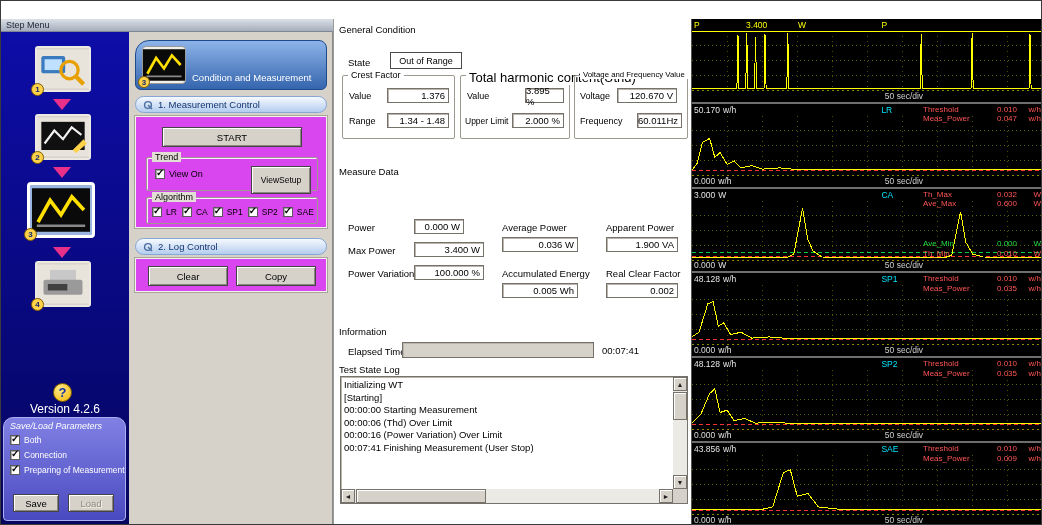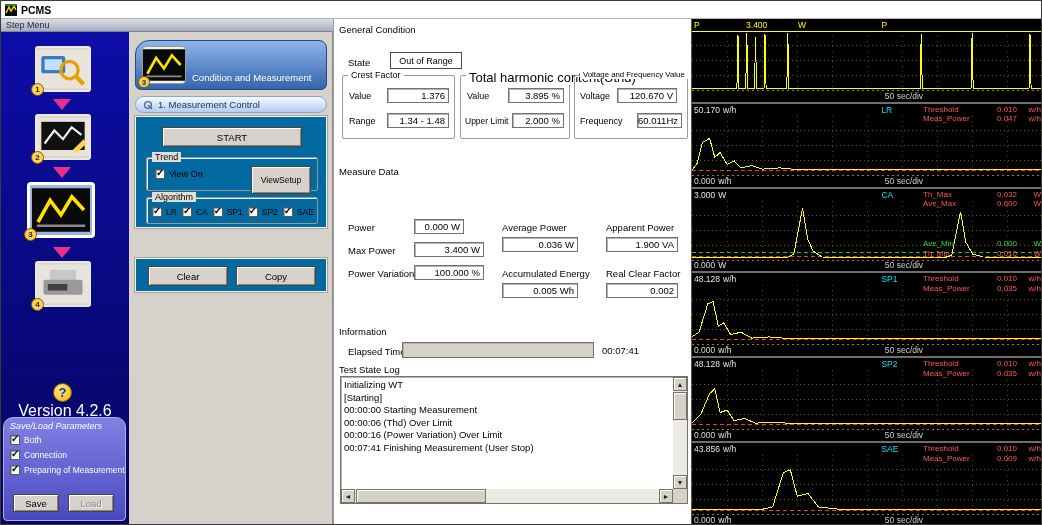--- a/index.html
+++ b/index.html
@@ -15,21 +15,21 @@
   .stepmenu{position:absolute;left:0;top:18px;width:332px;height:13px;background:linear-gradient(#dbe0e7,#a6aebc);border-bottom:1px solid #7e8594;font-size:9px;line-height:12px;padding-left:5px;color:#1d2433}
 
   
   .leftnav{position:absolute;left:0;top:31px;width:128px;height:494px;background:linear-gradient(#0d0da8,#05055e);overflow:hidden}
   .iconbox{position:absolute;left:34px;width:56px;height:46px;background:#d8d4cc;border:2px solid #ece9e2;border-radius:3px}
   .iconbox svg{width:100%;height:100%;display:block}
   .iconbox.selected{left:26px;width:68px;height:56px;border:3px solid #fff;background:#9ab6e0;padding:2px;border-radius:4px}
   .stepnum{position:absolute;left:-6px;bottom:-6px;width:13px;height:13px;border-radius:50%;background:#ffd24a;border:1px solid #7e5c00;color:#142a6e;font-size:8px;font-weight:bold;display:flex;align-items:center;justify-content:center}
   .arrow{position:absolute;left:52px;width:0;height:0;border-left:9px solid transparent;border-right:9px solid transparent;border-top:11px solid #e8308a}
   .helpicon{position:absolute;left:52px;top:351px;width:19px;height:19px;border-radius:50%;background:radial-gradient(circle at 35% 30%,#ffe98a,#f4b400);border:1px solid #8a6a00;color:#1535a0;font-weight:bold;font-size:13px;display:flex;align-items:center;justify-content:center}
-  .version{position:absolute;left:0;top:370px;width:128px;text-align:center;color:#fff;font-size:16px}
+  .version{position:absolute;left:0;top:370px;width:128px;text-align:center;color:#fff;font-size:12px}
   .slpanel{position:absolute;left:2px;top:385px;width:123px;height:104px;background:linear-gradient(#8080e4,#4a4ac0);border:1px solid #aeaef2;border-radius:10px 10px 4px 4px}
   .slpanel .sltitle{position:absolute;left:6px;top:3px;color:#fff;font-size:9px;font-style:italic}
   .slrow{position:absolute;left:6px;display:flex;align-items:center;gap:4px;color:#fff;font-size:8.5px;white-space:nowrap}
   .slbtn{position:absolute;top:76px;width:46px;height:18px}
 
   
   .btn{background:#d6d2ca;border:1px solid #454545;box-shadow:inset 1px 1px 0 #fff,inset -1px -1px 0 #8a867e;font-size:9.5px;display:flex;align-items:center;justify-content:center;cursor:default}
   .btn.disabled{color:#8d897f;text-shadow:1px 1px 0 #f4f2ee}
   .cb{width:10px;height:10px;min-width:10px;background:#fff;border:1px solid #5a5a5a;box-shadow:inset 1px 1px 0 #aaa;display:inline-block;position:relative}
   .cb.checked::after{content:"\2713";position:absolute;left:0px;top:-3.5px;font-size:10px;font-weight:bold;color:#000}
@@ -40,21 +40,21 @@
   .lbl{position:absolute;font-size:9.5px;white-space:nowrap}
 
   
   .controlcol{position:absolute;left:128px;top:31px;width:204px;height:494px;background:#d6d2ca;border-right:1px solid #8a8a8a}
   .cheader{position:absolute;left:6px;top:8px;width:192px;height:50px;background:linear-gradient(#8db4ea,#3565ad);border:1px solid #1e4a8c;border-radius:14px 8px 6px 6px}
   .cheader .hicon{position:absolute;left:6px;top:5px;width:44px;height:38px;background:#f2f0ea;border:1px solid #9a9a9a;border-radius:4px}
   .cheader .hicon svg{width:100%;height:100%;display:block}
   .cheader .htext{position:absolute;left:56px;bottom:6px;color:#fff;font-size:9.5px;white-space:nowrap}
   .hbadge{position:absolute;left:-5px;bottom:-5px;width:12px;height:12px;border-radius:50%;background:#ffd24a;border:1px solid #7e5c00;color:#142a6e;font-size:8px;font-weight:bold;display:flex;align-items:center;justify-content:center}
   .secbar{position:absolute;left:6px;width:192px;height:17px;background:linear-gradient(#f6f9fe,#b4cdef);border:1px solid #86a6d4;border-radius:9px;display:flex;align-items:center;gap:5px;padding-left:7px;color:#10356f;font-size:9.5px}
-  .subpanel{position:absolute;left:6px;width:192px;background:#0369a1;border:1px solid #f4f2ec;box-shadow:0 0 0 1px #a8a49a}
+  .subpanel{position:absolute;left:6px;width:192px;background:#d946ef;border:1px solid #f4f2ec;box-shadow:0 0 0 1px #a8a49a}
   .cbrow{display:flex;align-items:center;gap:4px;font-size:9px;white-space:nowrap}
 
   
   .mainpanel{position:absolute;left:332px;top:18px;width:358px;height:507px;background:#fff;border-left:1px solid #9a9a9a}
   .statebox{position:absolute;left:56px;top:33px;width:72px;height:17px;border:1px solid #4a4a4a;display:flex;align-items:center;justify-content:center;font-size:9px;background:#fff}
   .grayfield{position:absolute;background:#d6d2ca;border:1px solid #75716b;box-shadow:inset 1px 1px 0 #b9b5ad}
   .logbox{position:absolute;left:6px;top:357px;width:348px;height:128px;background:#fff;border:1px solid #75716b;box-shadow:inset 1px 1px 0 #b9b5ad}
   .logcontent{position:absolute;left:3px;top:2px;right:16px;bottom:16px;overflow:hidden;font-size:9.5px;line-height:12.5px}
   .vscroll{position:absolute;right:0;top:0;bottom:14px;width:14px;background:#eceae4}
   .hscroll{position:absolute;left:0;bottom:0;right:14px;height:14px;background:#eceae4}
@@ -81,28 +81,20 @@
   .ch-r u{text-decoration:none;text-align:right}
   .ch-mid{position:absolute;right:2px;bottom:13px;display:flex;flex-direction:column}
   .ch-fv{color:#dcdcdc}
   .ch-time{position:absolute;left:55%;color:#cfcfcf}
 </style>
 </head>
 <body>
 
 <div id="app">
 
-  <div class="titlebar">
-    <svg width="12" height="12" viewBox="0 0 12 12">
-        <rect width="12" height="12" fill="#0a0a0a"></rect>
-        <polyline points="1,9 4,3 6,7 9,2 11,6" fill="none" stroke="#ffe000" stroke-width="1.4"></polyline>
-        <rect x="0" y="0" width="12" height="2" fill="#2a7a2a"></rect>
-      </svg>
-    <span class="t">PCMS</span>
-  </div>
 
   <div class="stepmenu">
     <span>Step Menu</span>
   </div>
 
   <div class="leftnav">
 
     <div class="iconbox" style="top:14px">
       <svg viewBox="0 0 48 36">
           <rect width="48" height="36" fill="#e8e4dc"></rect>
@@ -224,20 +216,27 @@
               <span style="font-size:8.5px">SP2</span>
             </span>
           <span class="cbrow">
               <span class="cb checked"></span>
               <span style="font-size:8.5px">SAE</span>
             </span>
         </div>
       </div>
     </div>
 
+    <div class="secbar" style="top:206px">
+      <svg width="10" height="10" viewBox="0 0 10 10">
+          <circle cx="5" cy="5" r="3.4" fill="none" stroke="#4a6ea0" stroke-width="1.4"></circle>
+          <path d="M5 5 L9 9" stroke="#4a6ea0" stroke-width="1.4"></path>
+        </svg>
+      <span>2. Log Control</span>
+    </div>
 
     <div class="subpanel" style="top:226px;height:34px">
       <div class="btn" style="position:absolute;left:12px;top:7px;width:80px;height:20px">Clear</div>
       <div class="btn" style="position:absolute;left:100px;top:7px;width:80px;height:20px">Copy</div>
     </div>
   </div>
 
   <div class="mainpanel">
     <div class="lbl" style="left:5px;top:5px">General Condition</div>
 
@@ -248,21 +247,21 @@
       <span class="legend">Crest Factor</span>
       <span class="lbl" style="left:6px;top:15px;font-size:9px">Value</span>
       <span class="field" style="right:5px;top:12px;width:62px">1.376</span>
       <span class="lbl" style="left:6px;top:40px;font-size:9px">Range</span>
       <span class="field" style="right:5px;top:37px;width:62px">1.34 - 1.48</span>
     </div>
 
     <div class="gbox" style="left:126px;top:56px;width:110px;height:64px">
       <span class="legend" style="font-size:13px">Total harmonic content(Uthd)</span>
       <span class="lbl" style="left:6px;top:15px;font-size:9px">Value</span>
-      <span class="field" style="right:5px;top:12px;width:56px">3.895 %</span>
+      <span class="field" style="right:5px;top:12px;width:39px">3.895 %</span>
       <span class="lbl" style="left:4px;top:40px;font-size:8.5px">Upper Limit</span>
       <span class="field" style="right:5px;top:37px;width:52px">2.000 %</span>
     </div>
 
     <div class="gbox" style="left:240px;top:56px;width:114px;height:64px">
       <span class="legend" style="font-size:7.8px">Voltage and Frequency Value</span>
       <span class="lbl" style="left:5px;top:15px;font-size:9px">Voltage</span>
       <span class="field" style="right:10px;top:12px;width:60px">120.670 V</span>
       <span class="lbl" style="left:5px;top:40px;font-size:9px">Frequency</span>
       <span class="field" style="right:5px;top:37px;width:45px">60.011Hz</span>

